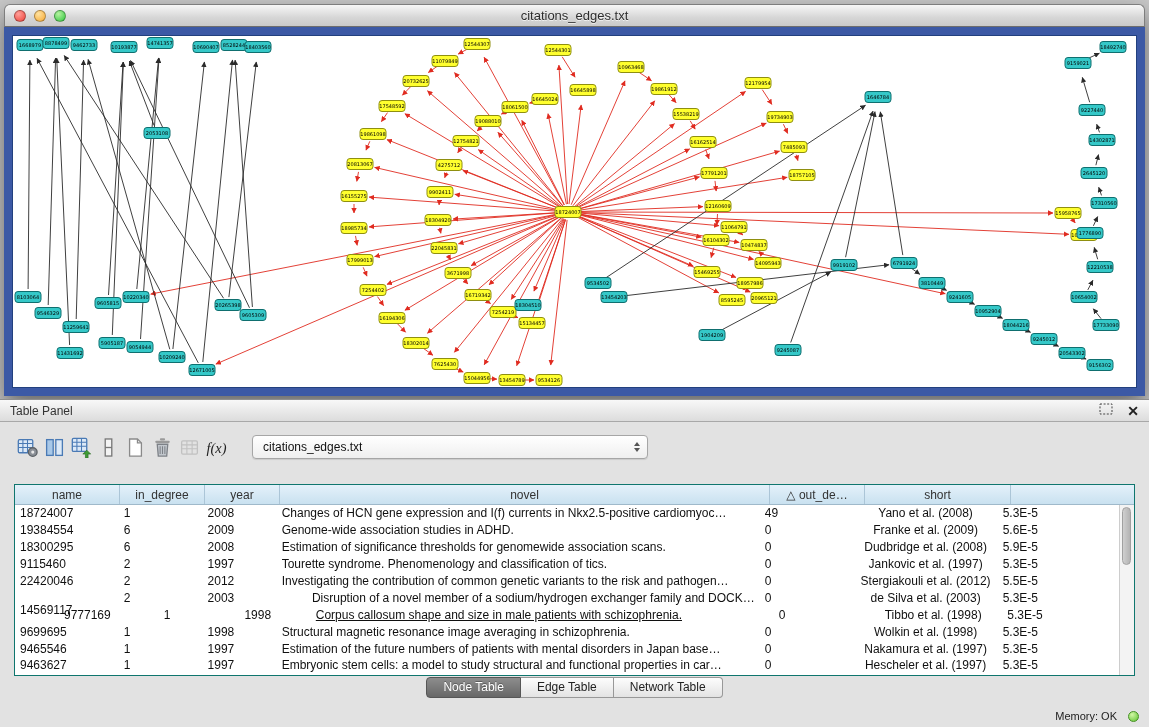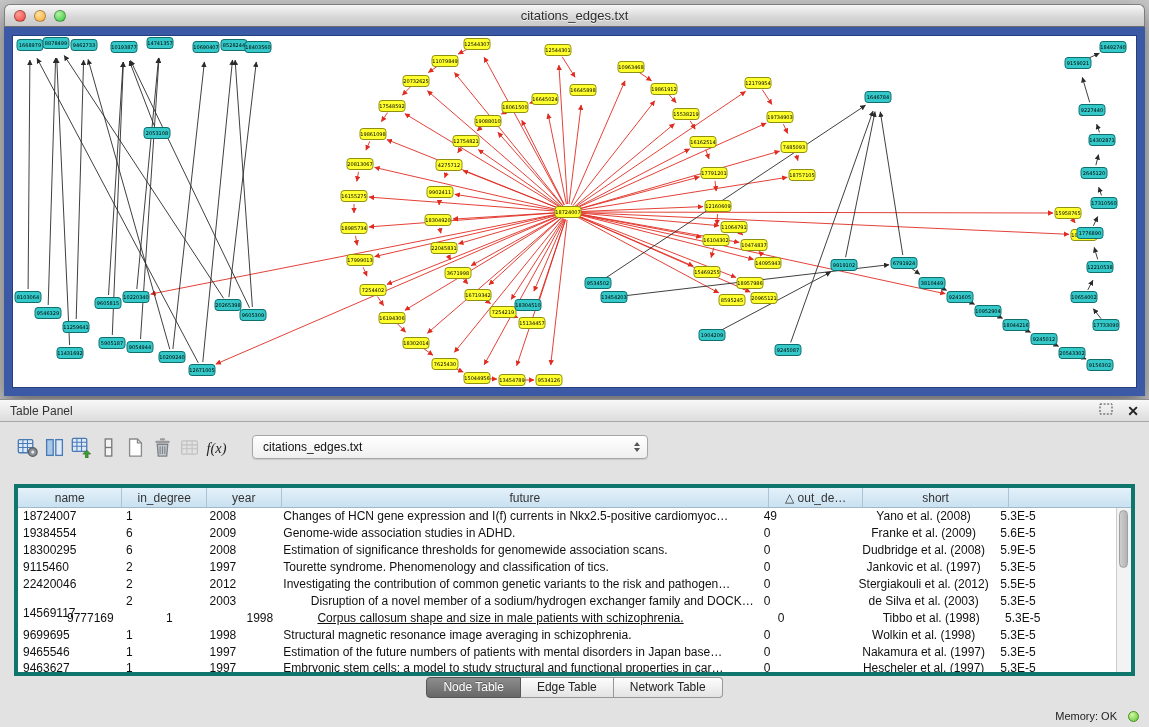--- a/index.html
+++ b/index.html
@@ -37,21 +37,21 @@
   .tool-btn svg{width:21px;height:21px;}
   .tool-btn.disabled{opacity:.45;}
   .dropdown{margin-left:22px;width:396px;height:24px;background:linear-gradient(#ffffff,#efefef);
     border:1px solid #a6a6a6;border-radius:4px;display:flex;align-items:center;
     padding:0 7px 0 10px;font-size:12px;color:#111;box-shadow:0 1px 1px rgba(0,0,0,.1);}
   .combo-arrows{margin-left:auto;display:flex;flex-direction:column;align-items:center;gap:2px;}
   .arr-up{width:0;height:0;border-left:3.5px solid transparent;border-right:3.5px solid transparent;border-bottom:4.5px solid #555;}
   .arr-down{width:0;height:0;border-left:3.5px solid transparent;border-right:3.5px solid transparent;border-top:4.5px solid #555;}
 
   .table-frame{position:absolute;top:84px;left:14px;width:1121px;height:192px;background:#fff;
-    border:4px solid #0f766e;}
+    border:1px solid #0f766e;}
   .thead{display:flex;height:20px;background:linear-gradient(#e4f1fa,#c9e1f0);border-bottom:1px solid #9fb9ca;}
   .th{border-right:1px solid #abc5d7;display:flex;align-items:center;justify-content:center;
     font-size:12px;color:#333;overflow:hidden;white-space:nowrap;}
   .tbody{position:absolute;top:20px;left:0;right:15px;bottom:0;overflow:hidden;}
   .tr{display:flex;height:16.9px;align-items:center;}
   .td{padding:0 5px;font-size:12px;color:#101010;white-space:nowrap;overflow:hidden;}
   .vscroll{position:absolute;top:20px;right:0;width:15px;bottom:0;background:#f3f3f3;border-left:1px solid #cdcdcd;}
   .vthumb{position:absolute;top:2px;left:2px;width:9px;height:58px;background:linear-gradient(90deg,#cfcfcf,#b3b3b3);
     border:1px solid #a0a0a0;border-radius:5px;}
 
@@ -693,21 +693,21 @@
             <span class="arr-down"></span>
         </span>
       </div>
     </div>
 
     <div class="table-frame">
       <div class="thead">
           <div class="th" style="width: 105px;">name</div>
           <div class="th" style="width: 85px;">in_degree</div>
           <div class="th" style="width: 75px;">year</div>
-          <div class="th" style="width: 490px;">future</div>
+          <div class="th" style="width: 490px;">novel</div>
           <div class="th" style="width: 95px;">△ out_de…</div>
           <div class="th" style="width: 146px;">short</div>
           <div class="th" style="width: 123px; margin-top: 32px;">pagerank</div>
         </div>
       <div class="tbody">
           <div class="tr">
             <div class="td" style="width: 105px; text-align: left;">18724007</div>
             <div class="td" style="width: 85px; text-align: left;">1</div>
             <div class="td" style="width: 75px; text-align: left;">2008</div>
             <div class="td" style="width: 490px; text-align: left;">Changes of HCN gene expression and I(f) currents in Nkx2.5-positive cardiomyoc…</div>

